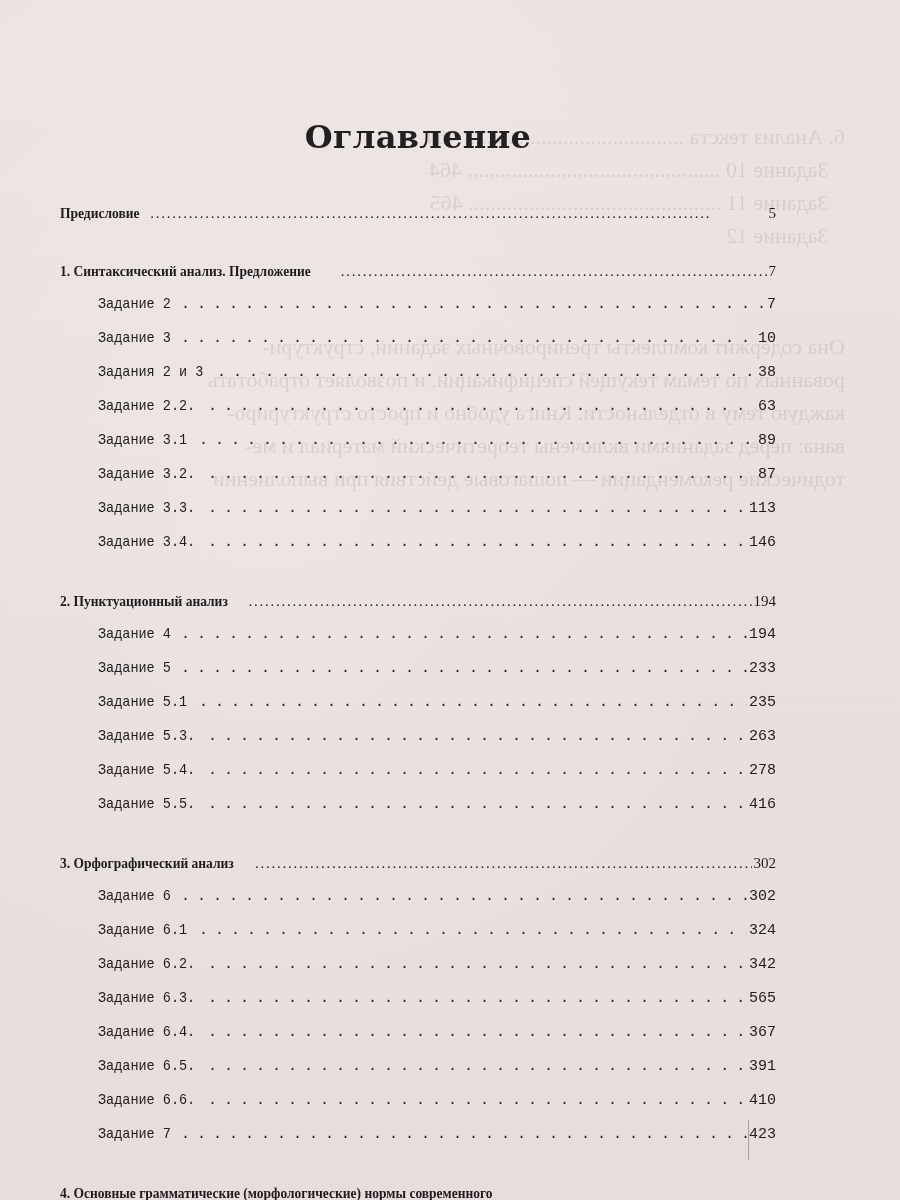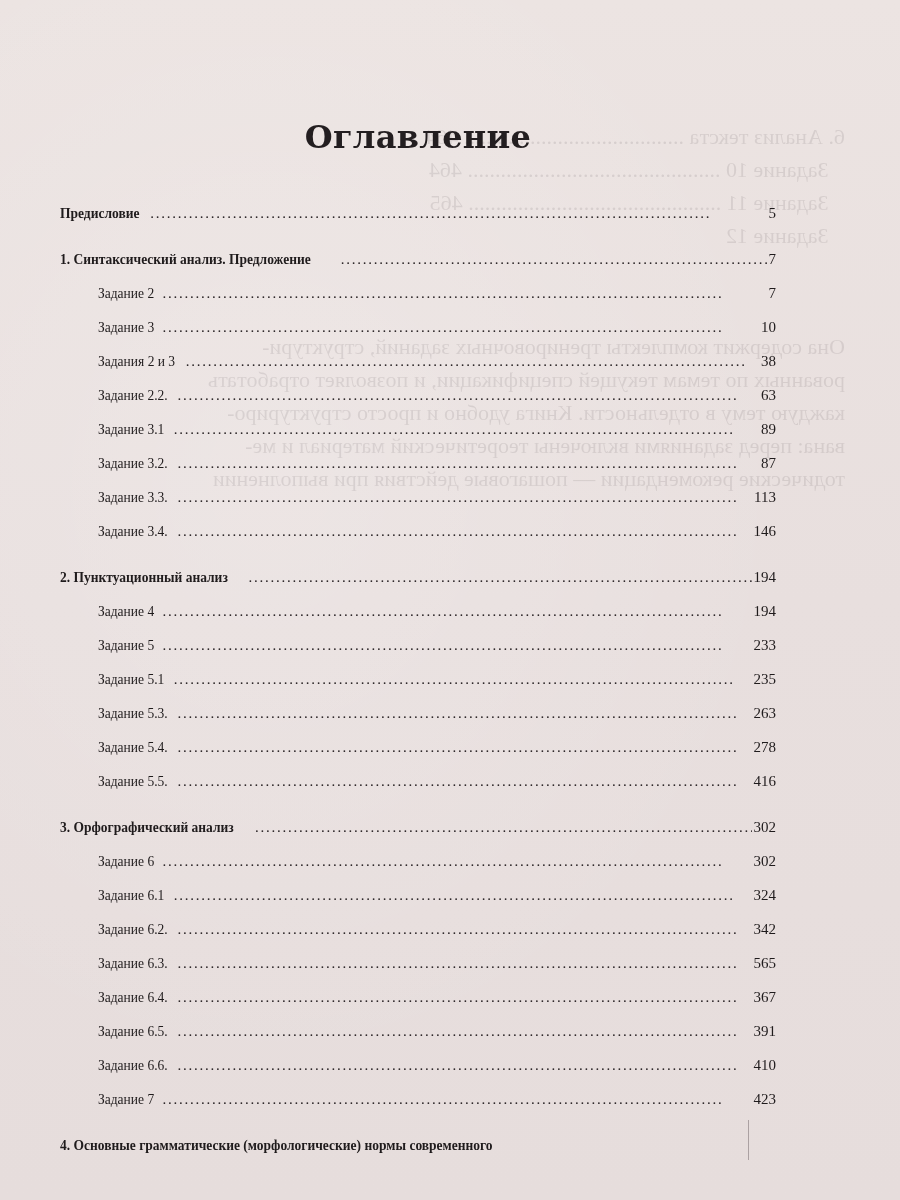--- a/index.html
+++ b/index.html
@@ -58,22 +58,22 @@
     }
     .row {
       display: flex;
       align-items: baseline;
       height: 34px;
       font-size: 15px;
       line-height: 34px;
       white-space: nowrap;
     }
     .row.section { font-weight: bold; }
-    .row.sub { padding-left: 38px; }
-    .row.gap { margin-top: 12px; }
+    .row.sub { padding-left: 38px; font-family: Liberation Mono, monospace; }
+    .row.gap { margin-top: 24px; }
     .row .label { flex: 0 0 auto; transform: scaleX(0.9); transform-origin: left center; }
     .row .dots {
       flex: 1 1 auto;
       overflow: hidden;
       margin: 0 2px;
       letter-spacing: 3px;
       font-weight: normal;
       color: #2a2426;
     }
     .row .dots::before {

